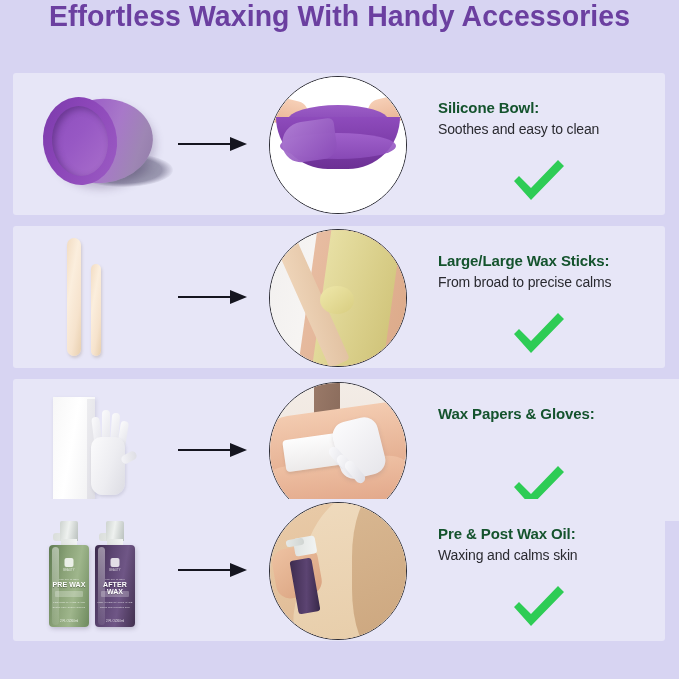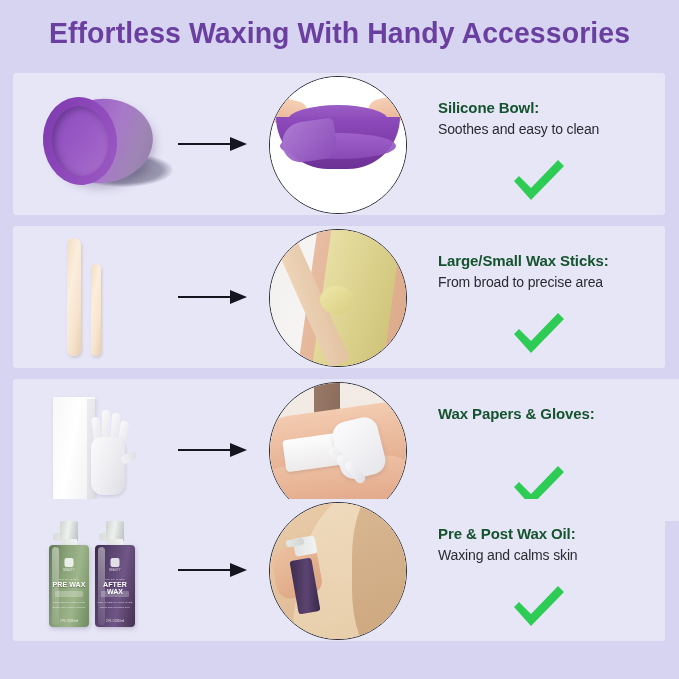--- a/index.html
+++ b/index.html
@@ -8,21 +8,21 @@
     background:#d7d4f2;
     font-family:"Liberation Sans","DejaVu Sans",sans-serif;
     overflow:hidden;
     position:relative;
   }
   #page{position:absolute;left:0;top:0;width:679px;height:679px;}
 
   
   .title-bar{
     position:absolute;left:0;top:0;width:679px;height:66px;
-    display:flex;align-items:center;justify-content:center;
+    display:flex;align-items:flex-start;justify-content:center;
   }
   .title-text{
     font-size:29px;font-weight:bold;color:#6b3fa0;
     letter-spacing:.1px;white-space:nowrap;
     transform:scaleX(.98);
   }
 
   
   .panel{
     position:absolute;left:13px;width:652px;height:142px;
@@ -366,22 +366,22 @@
     <div class="circle">
       <div class="scene s2">
         <div class="skin"></div>
         <div class="wax"></div>
         <div class="stick-d"></div>
         <div class="blob"></div>
       </div>
     </div>
 
     <div class="textblock">
-      <div class="t-title">Large/Small Wax Sticks:</div>
-      <div class="t-sub">From broad to precise area</div>
+      <div class="t-title">Large/Large Wax Sticks:</div>
+      <div class="t-sub">From broad to precise calms</div>
       <svg class="check" viewBox="0 0 60 44">
         <path d="M6 24 L11 19 L23 31 L50 3 L56 9 L23 43 Z" fill="#2ecc55"></path>
       </svg>
     </div>
   </div>
 
   <div class="panel p3">
 
     <div class="product">
       <div style="position:absolute;inset:0;">

